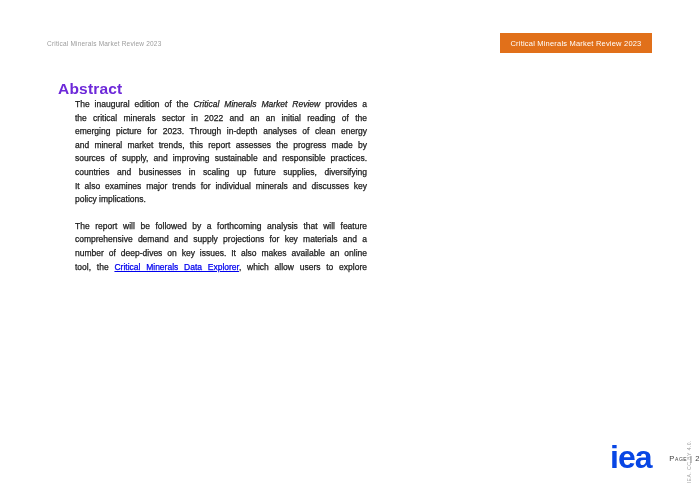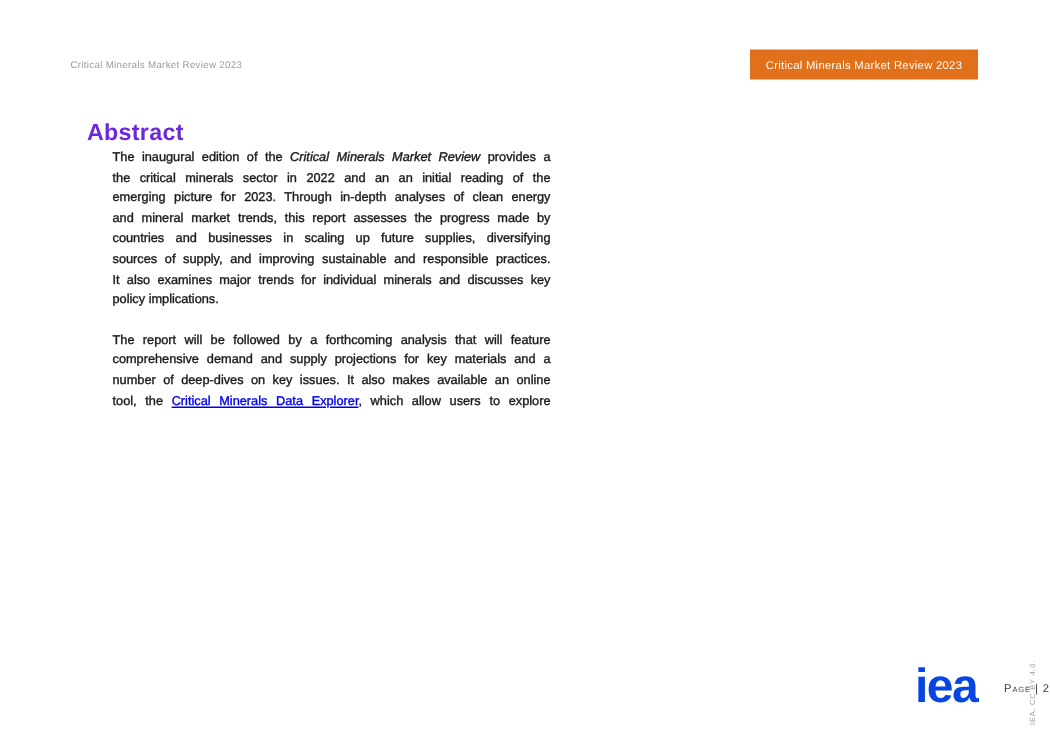--- a/index.html
+++ b/index.html
@@ -112,22 +112,22 @@
   </div>
 
   <h1 class="heading">Abstract</h1>
 
   <div class="body-text">
       <div class="para">
         <div class="line"><span>The inaugural edition of the </span><span class="italic">Critical Minerals Market Review</span><span> provides a</span></div>
         <div class="line"><span>the critical minerals sector in 2022 and an an initial reading of the</span></div>
         <div class="line"><span>emerging picture for 2023. Through in-depth analyses of clean energy</span></div>
         <div class="line"><span>and mineral market trends, this report assesses the progress made by</span></div>
+        <div class="line"><span>sources of supply, and improving sustainable and responsible practices.</span></div>
         <div class="line"><span>countries and businesses in scaling up future supplies, diversifying</span></div>
-        <div class="line"><span>sources of supply, and improving sustainable and responsible practices.</span></div>
         <div class="line"><span>It also examines major trends for individual minerals and discusses key</span></div>
         <div class="line last"><span>policy implications.</span></div>
       </div>
       <div class="para">
         <div class="line"><span>The report will be followed by a forthcoming analysis that will feature</span></div>
         <div class="line"><span>comprehensive demand and supply projections for key materials and a</span></div>
         <div class="line"><span>number of deep-dives on key issues. It also makes available an online</span></div>
         <div class="line"><span>tool, the </span><a class="link">Critical Minerals Data Explorer</a><span>, which allow users to explore</span></div>
       </div>
     </div>

